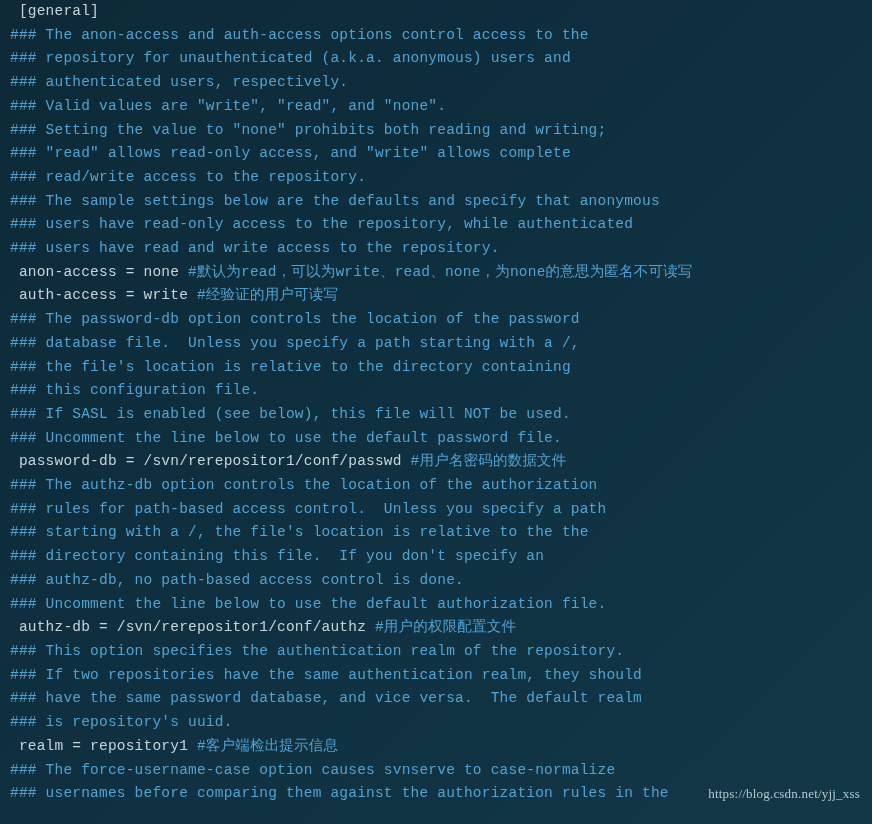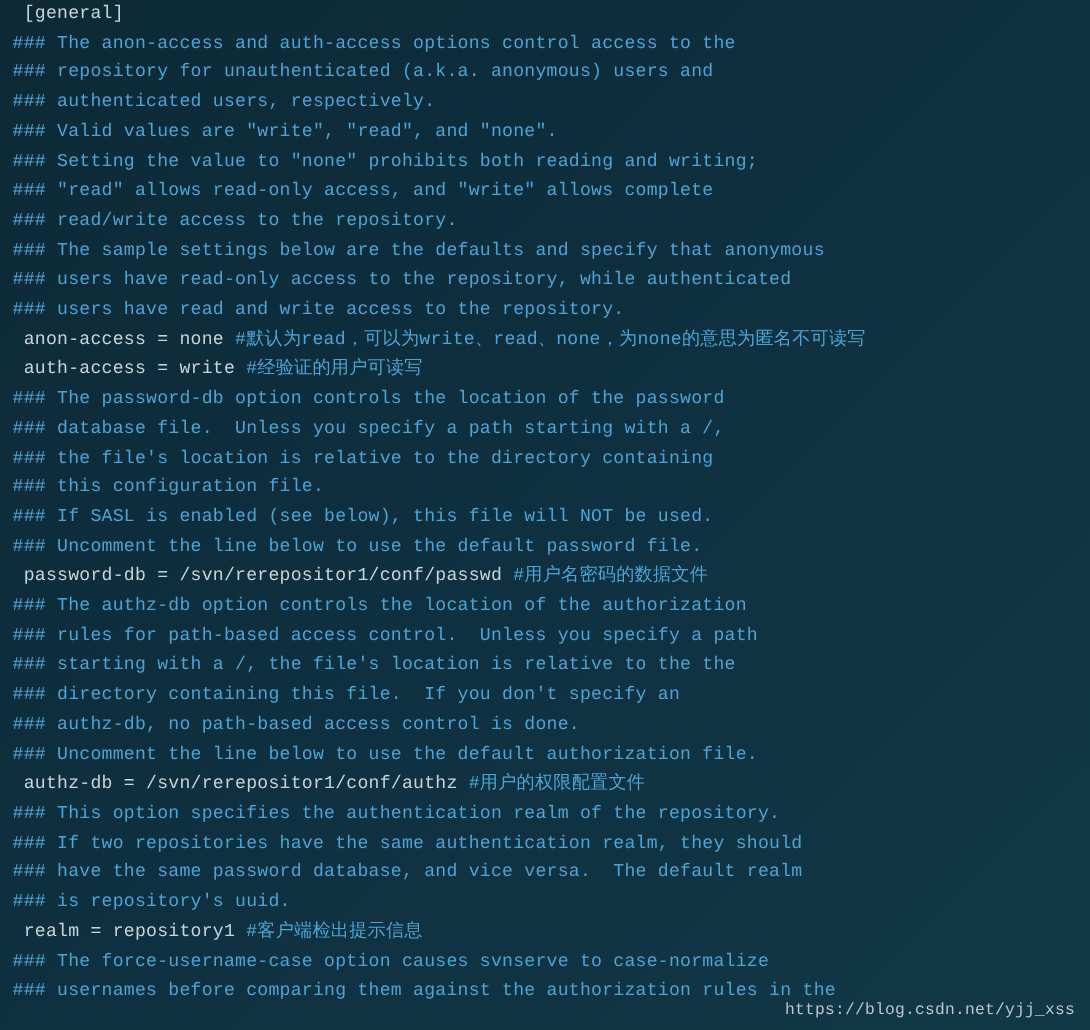--- a/index.html
+++ b/index.html
@@ -18,24 +18,24 @@
     padding: 0 10px;
     white-space: pre;
     letter-spacing: 0.2px;
   }
   .line { white-space: pre; }
   .plain  { color: #c8d4da; }
   .comment{ color: #4fa3d4; text-align: right; }
   .watermark {
     position: absolute;
     right: 12px;
-    bottom: 4px;
+    bottom: 18px;
     color: #b9c7ce;
     font-size: 13px;
-    font-family: Liberation Mono, monospace;
+    font-family: Liberation Serif, serif;
     letter-spacing: 0.2px;
     margin-left: 20px;
   }
 </style>
 </head>
 <body>
 
 <div class="code-area" id="code"><div class="line"><span class="comment"> </span><span class="plain">[general]</span></div><div class="line"><span class="comment">### The anon-access and auth-access options control access to the</span></div><div class="line"><span class="comment">### repository for unauthenticated (a.k.a. anonymous) users and</span></div><div class="line"><span class="comment">### authenticated users, respectively.</span></div><div class="line"><span class="comment">### Valid values are "write", "read", and "none".</span></div><div class="line"><span class="comment">### Setting the value to "none" prohibits both reading and writing;</span></div><div class="line"><span class="comment">### "read" allows read-only access, and "write" allows complete</span></div><div class="line"><span class="comment">### read/write access to the repository.</span></div><div class="line"><span class="comment">### The sample settings below are the defaults and specify that anonymous</span></div><div class="line"><span class="comment">### users have read-only access to the repository, while authenticated</span></div><div class="line"><span class="comment">### users have read and write access to the repository.</span></div><div class="line"><span class="plain"> anon-access = none </span><span class="comment">#默认为read，可以为write、read、none，为none的意思为匿名不可读写</span></div><div class="line"><span class="plain"> auth-access = write </span><span class="comment">#经验证的用户可读写</span></div><div class="line"><span class="comment">### The password-db option controls the location of the password</span></div><div class="line"><span class="comment">### database file.  Unless you specify a path starting with a /,</span></div><div class="line"><span class="comment">### the file's location is relative to the directory containing</span></div><div class="line"><span class="comment">### this configuration file.</span></div><div class="line"><span class="comment">### If SASL is enabled (see below), this file will NOT be used.</span></div><div class="line"><span class="comment">### Uncomment the line below to use the default password file.</span></div><div class="line"><span class="plain"> password-db = /svn/rerepositor1/conf/passwd </span><span class="comment">#用户名密码的数据文件</span></div><div class="line"><span class="comment">### The authz-db option controls the location of the authorization</span></div><div class="line"><span class="comment">### rules for path-based access control.  Unless you specify a path</span></div><div class="line"><span class="comment">### starting with a /, the file's location is relative to the the</span></div><div class="line"><span class="comment">### directory containing this file.  If you don't specify an</span></div><div class="line"><span class="comment">### authz-db, no path-based access control is done.</span></div><div class="line"><span class="comment">### Uncomment the line below to use the default authorization file.</span></div><div class="line"><span class="plain"> authz-db = /svn/rerepositor1/conf/authz </span><span class="comment">#用户的权限配置文件</span></div><div class="line"><span class="comment">### This option specifies the authentication realm of the repository.</span></div><div class="line"><span class="comment">### If two repositories have the same authentication realm, they should</span></div><div class="line"><span class="comment">### have the same password database, and vice versa.  The default realm</span></div><div class="line"><span class="comment">### is repository's uuid.</span></div><div class="line"><span class="plain"> realm = repository1 </span><span class="comment">#客户端检出提示信息</span></div><div class="line"><span class="comment">### The force-username-case option causes svnserve to case-normalize</span></div><div class="line"><span class="comment">### usernames before comparing them against the authorization rules in the</span></div></div>
 <div class="watermark">https://blog.csdn.net/yjj_xss</div>
 

